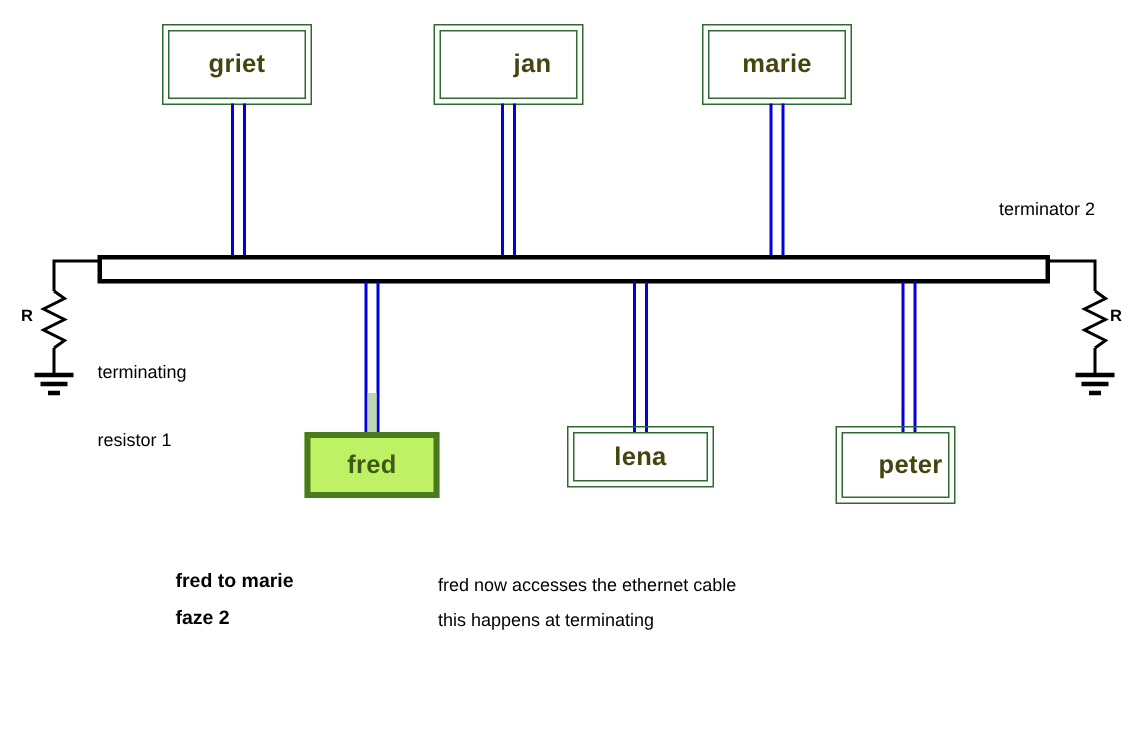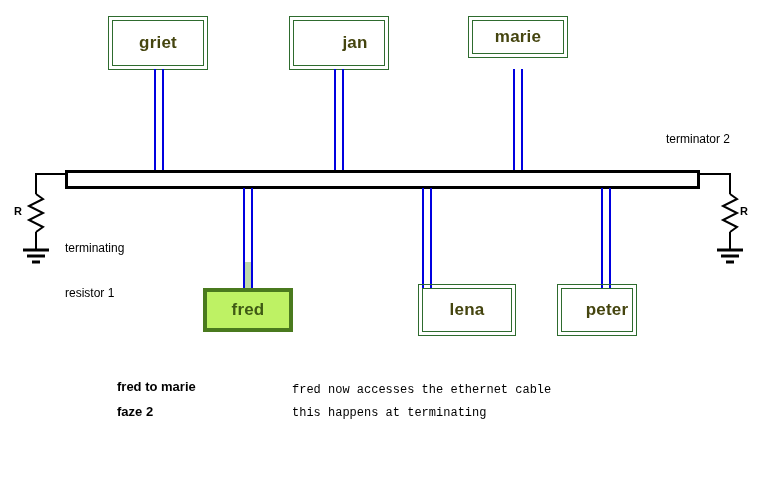--- a/index.html
+++ b/index.html
@@ -90,34 +90,34 @@
 
   
   .note {
     position: absolute;
     font-size: 12px;
     color: #000000;
     white-space: pre;
     line-height: 15px;
   }
   .note.bold { font-weight: bold; font-size: 13px; }
-  .note.small { font-size: 12px; font-family: Liberation Mono, monospace; }
+  .note.small { font-size: 12px; }
 </style>
 </head>
 <body>
 
 <div id="stage">
 
   <div class="host" style="left:112px; top:20px; width:92px; height:46px;">
     <span class="host-label">griet</span>
   </div>
   <div class="host" style="left:293px; top:20px; width:92px; height:46px;padding-left:32px;">
     <span class="host-label">jan</span>
   </div>
-  <div class="host" style="left:472px; top:20px; width:92px; height:34px;">
+  <div class="host" style="left:472px; top:20px; width:92px; height:46px;">
     <span class="host-label">marie</span>
   </div>
 
   <div class="lead" style="left:154px; top:69px; width:10px; height:103px;">
     <span class="wire w1"></span>
     <span class="wire w2"></span>
   </div>
   <div class="lead" style="left:334px; top:69px; width:10px; height:103px;">
     <span class="wire w1"></span>
     <span class="wire w2"></span>
@@ -139,21 +139,21 @@
     <span class="wire w2"></span>
   </div>
   <div class="lead" style="left:601px; top:188px; width:10px; height:102px;">
     <span class="wire w1"></span>
     <span class="wire w2"></span>
   </div>
 
   <div class="host active" style="left:203px; top:288px; width:90px; height:44px;">
     <span class="host-label">fred</span>
   </div>
-  <div class="host" style="left:382px; top:288px; width:90px; height:44px;margin-left:40px;">
+  <div class="host" style="left:382px; top:288px; width:90px; height:33px;">
     <span class="host-label">lena</span>
   </div>
   <div class="host" style="left:561px; top:288px; width:72px; height:44px;padding-left:20px;">
     <span class="host-label">peter</span>
   </div>
 
   <div class="term" style="left:20px; top:172px;">
     <svg width="56" height="95" viewBox="0 0 56 95">
 
       <path d="M46 2 L16 2 L16 22" stroke="#000000" stroke-width="2" fill="none"></path>

